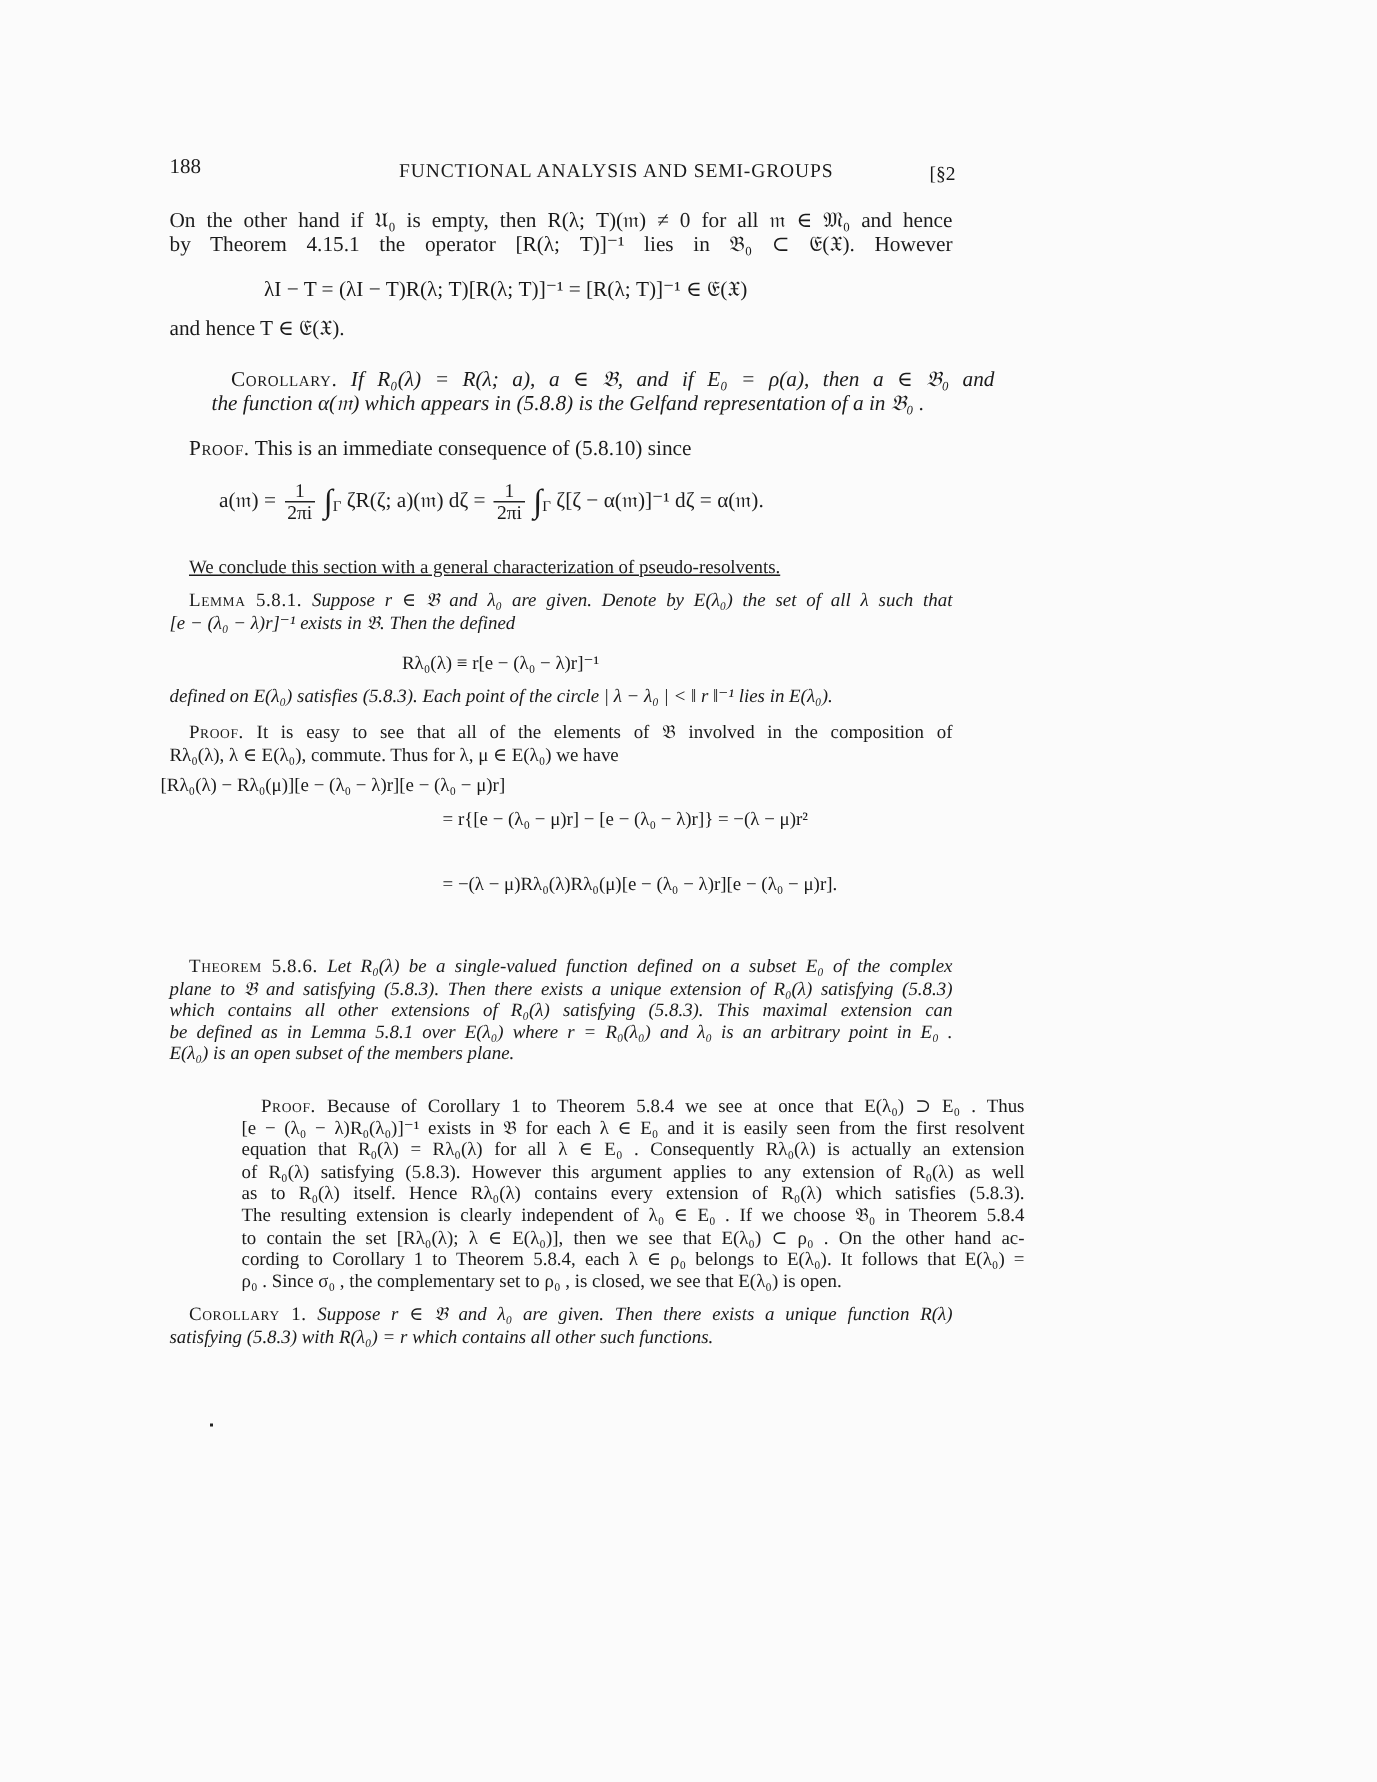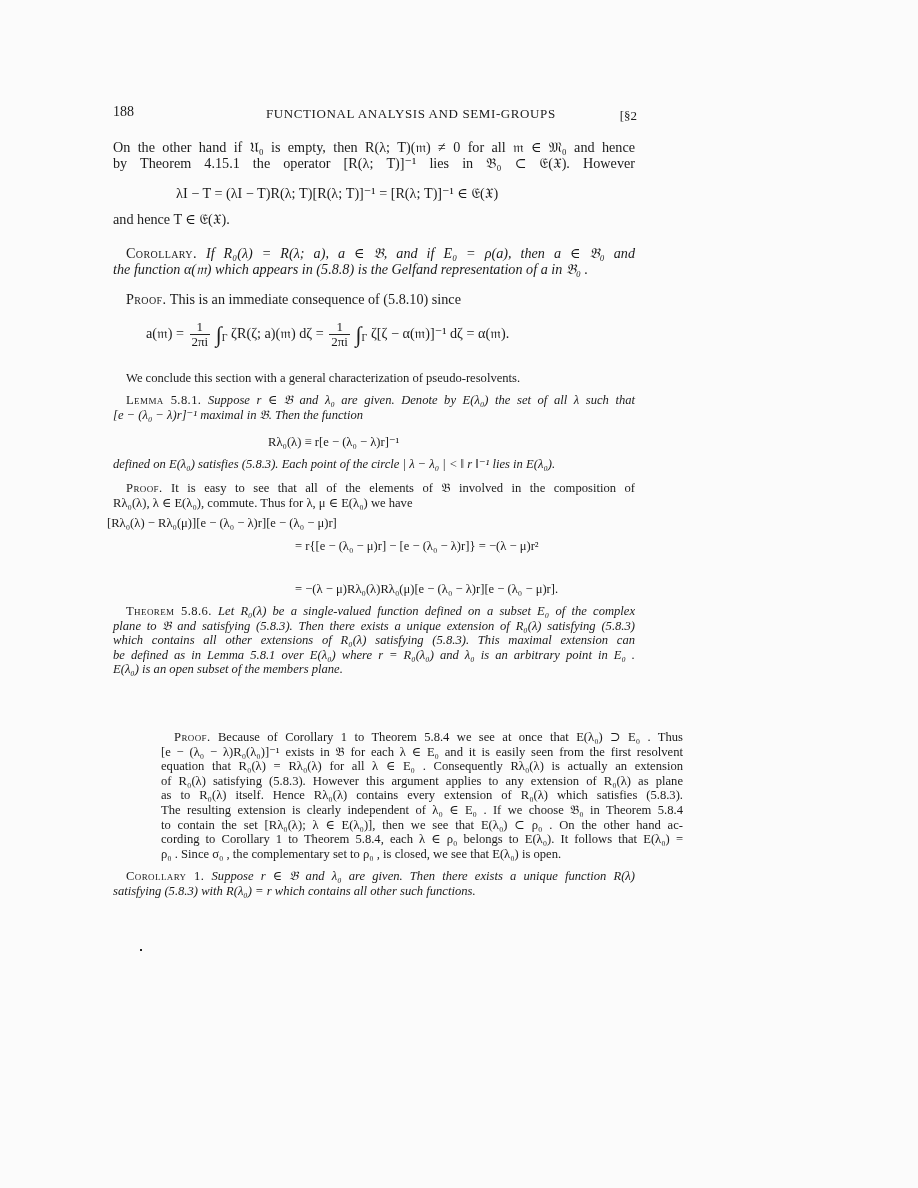--- a/index.html
+++ b/index.html
@@ -40,72 +40,72 @@
 
   <div class="block" style="top:139px;">
     <span class="line">On the other hand if 𝔘₀ is empty, then R(λ; T)(𝔪) ≠ 0 for all 𝔪 ∈ 𝔐₀ and hence</span>
     <span class="line">by Theorem 4.15.1 the operator [R(λ; T)]⁻¹ lies in 𝔅₀ ⊂ 𝔈(𝔛). However</span>
   </div>
   <div class="eq" style="top:185px; left:176px;">λI − T = (λI − T)R(λ; T)[R(λ; T)]⁻¹ = [R(λ; T)]⁻¹ ∈ 𝔈(𝔛)</div>
   <div class="block" style="top:211px;">
     <span class="line last">and hence T ∈ 𝔈(𝔛).</span>
   </div>
 
-  <div class="block" style="top:245px;">
+  <div class="block" style="top:245px;margin-left:28px;">
     <span class="line indent"><span class="sc">Corollary.</span> <i>If R₀(λ) = R(λ; a), a ∈ 𝔅, and if E₀ = ρ(a), then a ∈ 𝔅₀ and</i></span>
     <span class="line last"><i>the function α(𝔪) which appears in (5.8.8) is the Gelfand representation of a in 𝔅₀ .</i></span>
   </div>
 
   <div class="block" style="top:291px;">
     <span class="line last indent"><span class="sc">Proof.</span> <span>This is an immediate consequence of (5.8.10) since</span></span>
   </div>
   <div class="eq" style="top:320px; left:146px;">
     <span>a(𝔪) =</span>
     <span class="frac"><span class="num">1</span><span class="den">2πi</span></span>
     <span class="intg">∫</span><span class="sub">Γ</span>
     <span>ζR(ζ; a)(𝔪) dζ =</span>
     <span class="frac"><span class="num">1</span><span class="den">2πi</span></span>
     <span class="intg">∫</span><span class="sub">Γ</span>
     <span>ζ[ζ − α(𝔪)]⁻¹ dζ = α(𝔪).</span>
   </div>
 
-  <div class="block small" style="top:371px;">
+  <div class="block small" style="top:371px;text-decoration:underline;">
     <span class="line last indent">We conclude this section with a general characterization of pseudo-resolvents.</span>
   </div>
 
   <div class="block small" style="top:393px;">
     <span class="line indent"><span class="sc">Lemma 5.8.1.</span> <i>Suppose r ∈ 𝔅 and λ₀ are given. Denote by E(λ₀) the set of all λ such that</i></span>
-    <span class="line last"><i>[e − (λ₀ − λ)r]⁻¹ maximal in 𝔅. Then the function</i></span>
+    <span class="line last"><i>[e − (λ₀ − λ)r]⁻¹ exists in 𝔅. Then the defined</i></span>
   </div>
   <div class="eq small" style="top:434px; left:268px;">Rλ₀(λ) ≡ r[e − (λ₀ − λ)r]⁻¹</div>
   <div class="block small" style="top:457px;">
     <span class="line last"><i>defined on E(λ₀) satisfies (5.8.3). Each point of the circle | λ − λ₀ | &lt; ‖ r ‖⁻¹ lies in E(λ₀).</i></span>
   </div>
 
   <div class="block small" style="top:481px;">
     <span class="line indent"><span class="sc">Proof.</span> <span>It is easy to see that all of the elements of 𝔅 involved in the composition of</span></span>
     <span class="line last">Rλ₀(λ), λ ∈ E(λ₀), commute. Thus for λ, μ ∈ E(λ₀) we have</span>
   </div>
   <div class="eq small" style="top:516px; left:107px;">[Rλ₀(λ) − Rλ₀(μ)][e − (λ₀ − λ)r][e − (λ₀ − μ)r]</div>
   <div class="eq small" style="top:539px; left:295px;">= r{[e − (λ₀ − μ)r] − [e − (λ₀ − λ)r]} = −(λ − μ)r²</div>
   <div class="eq small" style="top:582px; left:295px;">= −(λ − μ)Rλ₀(λ)Rλ₀(μ)[e − (λ₀ − λ)r][e − (λ₀ − μ)r].</div>
 
-  <div class="block small" style="top:604px;">
+  <div class="block small" style="top:637px;">
     <span class="line indent"><span class="sc">Theorem 5.8.6.</span> <i>Let R₀(λ) be a single-valued function defined on a subset E₀ of the complex</i></span>
     <span class="line"><i>plane to 𝔅 and satisfying (5.8.3). Then there exists a unique extension of R₀(λ) satisfying (5.8.3)</i></span>
     <span class="line"><i>which contains all other extensions of R₀(λ) satisfying (5.8.3). This maximal extension can</i></span>
     <span class="line"><i>be defined as in Lemma 5.8.1 over E(λ₀) where r = R₀(λ₀) and λ₀ is an arbitrary point in E₀ .</i></span>
     <span class="line last"><i>E(λ₀) is an open subset of the members plane.</i></span>
   </div>
 
   <div class="block small" style="top:730px;margin-left:48px;">
     <span class="line indent"><span class="sc">Proof.</span> <span>Because of Corollary 1 to Theorem 5.8.4 we see at once that E(λ₀) ⊃ E₀ . Thus</span></span>
     <span class="line">[e − (λ₀ − λ)R₀(λ₀)]⁻¹ exists in 𝔅 for each λ ∈ E₀ and it is easily seen from the first resolvent</span>
     <span class="line">equation that R₀(λ) = Rλ₀(λ) for all λ ∈ E₀ . Consequently Rλ₀(λ) is actually an extension</span>
-    <span class="line">of R₀(λ) satisfying (5.8.3). However this argument applies to any extension of R₀(λ) as plane</span>
+    <span class="line">of R₀(λ) satisfying (5.8.3). However this argument applies to any extension of R₀(λ) as well</span>
     <span class="line">as to R₀(λ) itself. Hence Rλ₀(λ) contains every extension of R₀(λ) which satisfies (5.8.3).</span>
     <span class="line">The resulting extension is clearly independent of λ₀ ∈ E₀ . If we choose 𝔅₀ in Theorem 5.8.4</span>
     <span class="line">to contain the set [Rλ₀(λ); λ ∈ E(λ₀)], then we see that E(λ₀) ⊂ ρ₀ . On the other hand ac-</span>
     <span class="line">cording to Corollary 1 to Theorem 5.8.4, each λ ∈ ρ₀ belongs to E(λ₀). It follows that E(λ₀) =</span>
     <span class="line last">ρ₀ . Since σ₀ , the complementary set to ρ₀ , is closed, we see that E(λ₀) is open.</span>
   </div>
 
   <div class="block small" style="top:869px;">
     <span class="line indent"><span class="sc">Corollary 1.</span> <i>Suppose r ∈ 𝔅 and λ₀ are given. Then there exists a unique function R(λ)</i></span>
     <span class="line last"><i>satisfying (5.8.3) with R(λ₀) = r which contains all other such functions.</i></span>

